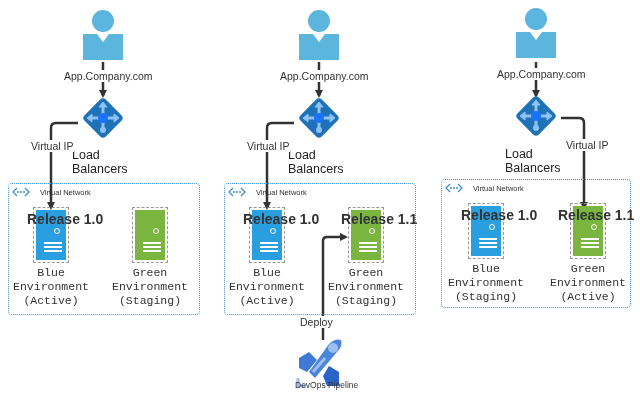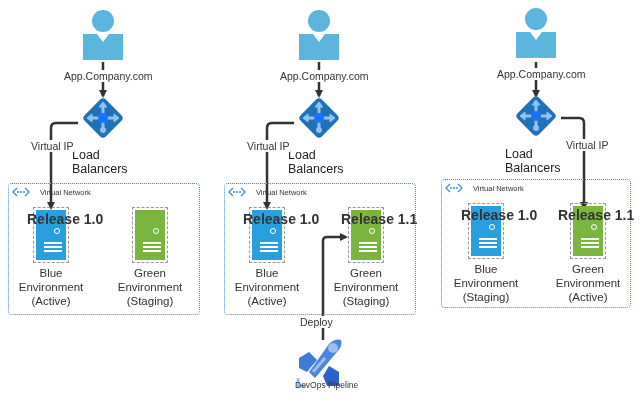--- a/index.html
+++ b/index.html
@@ -4,21 +4,21 @@
 <style>
   html, body { margin: 0; padding: 0; background: #ffffff; }
   body { width: 640px; height: 408px; position: relative; overflow: hidden;
          font-family: "Liberation Sans", sans-serif; color: #222; }
   .abs { position: absolute; }
   .panel { position: absolute; top: 0; width: 213px; height: 404px; }
   .lbl { position: absolute; font-size: 10.5px; color: #333; white-space: nowrap; background: #fff; padding: 0 1px; }
   .title2 { position: absolute; font-size: 12.5px; color: #222; text-align: left; line-height: 14px; width: 80px; }
   .vnet { position: absolute; border: 1.3px dotted #3b8fd0; border-radius: 4px; }
   .vnet-label { position: absolute; font-size: 7.5px; color: #333; white-space: nowrap; }
-  .env-label { position: absolute; font-size: 11.5px; color: #333; text-align: center; line-height: 14px; width: 90px; }
+  .env-label { position: absolute; font-size: 11.5px; color: #333; text-align: center; line-height: 14px; width: 90px; font-family: Liberation Mono, monospace; }
   .release { position: absolute; font-size: 14px; font-weight: bold; color: #333; white-space: nowrap; }
   .server { position: absolute; width: 30px; height: 50px; outline: 1.5px dashed #999; outline-offset: 2px; }
   .svr-dot { position: absolute; width: 4px; height: 4px; border: 1.2px solid #fff; border-radius: 50%; right: 6px; top: 18px; }
   .svr-line { position: absolute; left: 8px; right: 4px; height: 1.5px; background: #fff; }
   svg.wires { position: absolute; left: 0; top: 0; width: 640px; height: 408px; pointer-events: none; }
 </style>
 </head>
 <body>
 
 <svg class="wires" viewBox="0 0 640 408">

